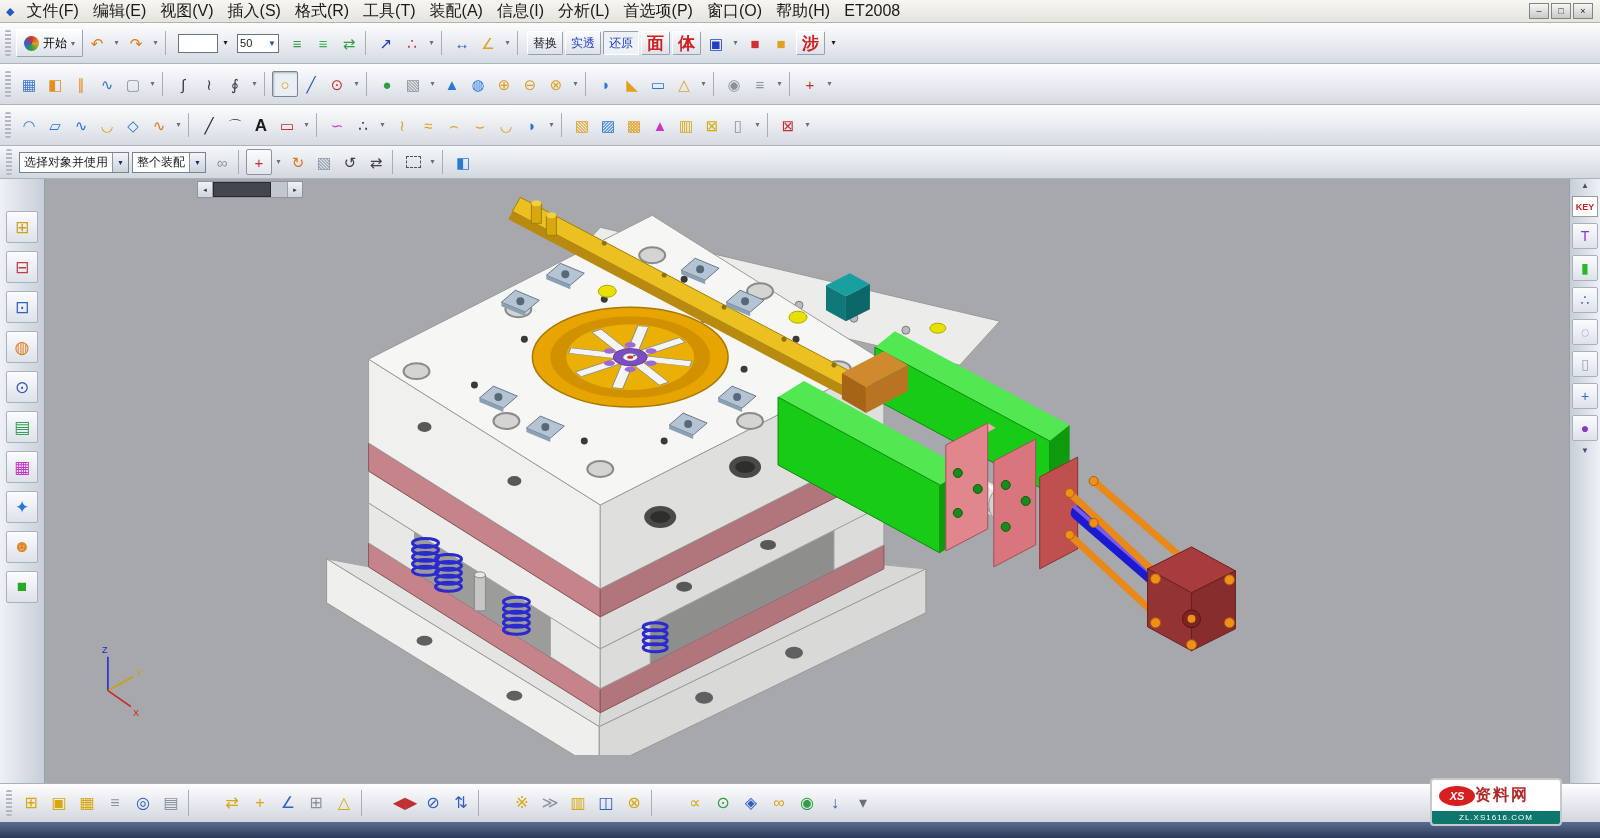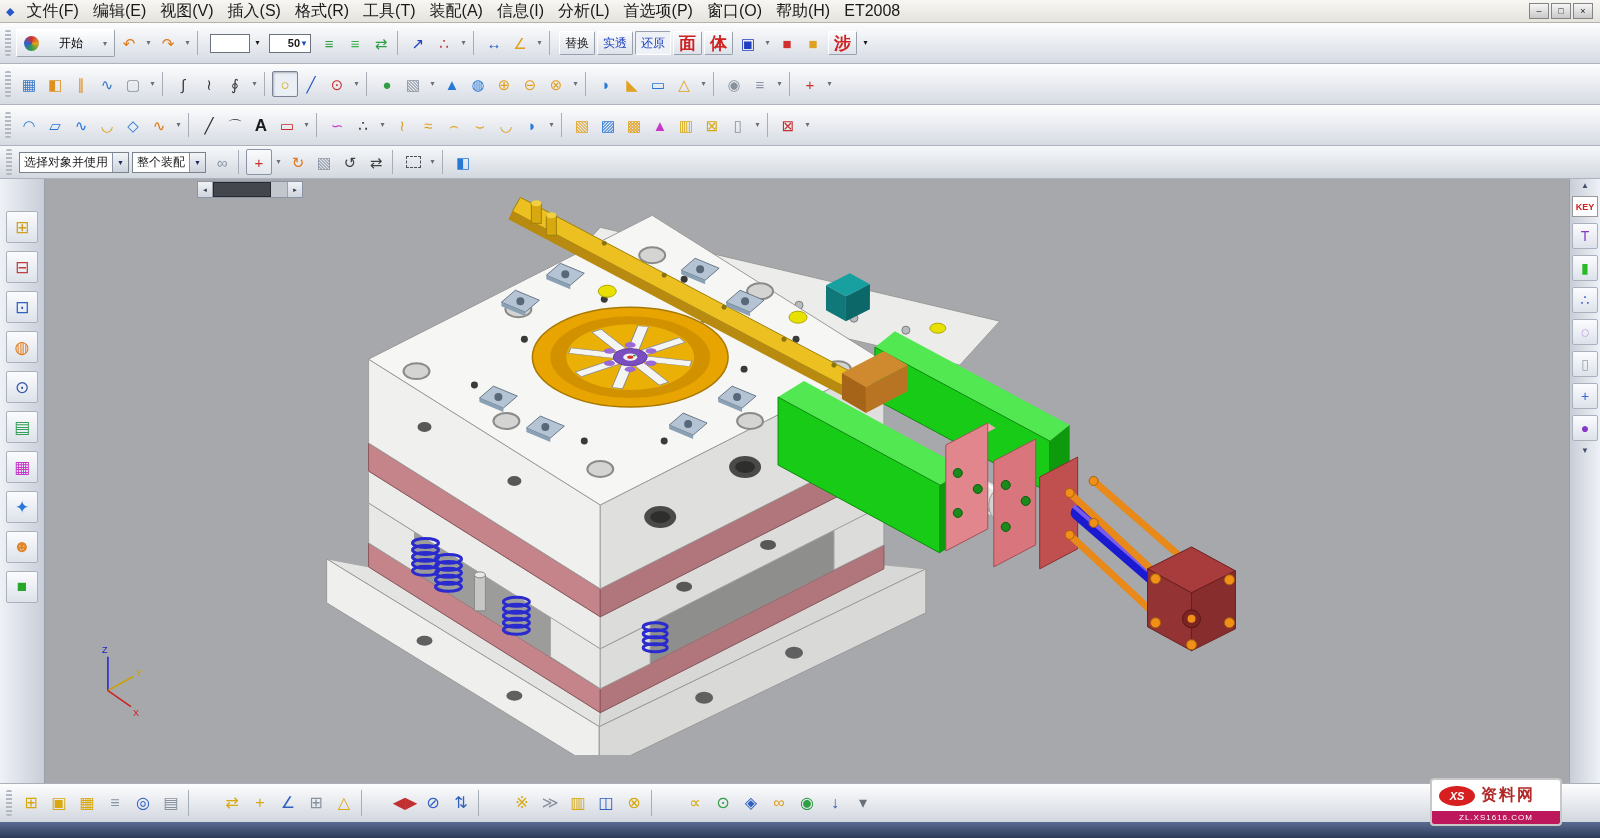--- a/index.html
+++ b/index.html
@@ -22,27 +22,27 @@
   .tbtn{min-width:24px;height:24px;display:flex;align-items:center;justify-content:center;font-size:15px;
         border:1px solid transparent;border-radius:2px;background:none;padding:0;}
   .tbtn .glyph{line-height:1;}
   .tbtn.caret{min-width:11px;width:11px;font-size:8px;}
   .tbtn.sep{min-width:4px;width:4px;height:24px;border:none;border-left:1px solid #a8aeb8;margin:0 3px;border-radius:0;}
   .tbtn.pressed{border:1px solid #7a8494;background:#eaeef5;box-shadow:inset 1px 1px 2px rgba(60,70,90,.35);}
   .tbtn.boxed{border:1px solid #8a94a4;background:linear-gradient(#fafbfc,#e2e6ec);}
   .tbtn.dashed::after{content:"";width:13px;height:10px;border:1px dashed #4a525c;}
   .tbtn.wide{min-width:32px;font-size:11px;}
   .tbtn.big, .txtbtn.big{font-size:17px;font-weight:bold;}
-  .start-btn{display:flex;align-items:center;gap:20px;height:28px;padding:0 7px;font-size:12px;border-radius:2px;
+  .start-btn{display:flex;align-items:center;gap:4px;height:28px;padding:0 7px;font-size:12px;border-radius:2px;
              background:linear-gradient(#ffffff,#dde2ea);border:1px solid #fff;border-right-color:#9aa2ae;border-bottom-color:#9aa2ae;}
   .swirl{width:15px;height:15px;border-radius:50%;background:conic-gradient(#d03030,#e0a020,#2f9e44,#3060d0,#d03030);}
   .mini-caret{font-size:8px;color:#68707c;}
   .swatch{width:38px;height:17px;background:#fff;border:1px solid #6a727e;margin-left:4px;}
   .layer-box{width:36px;height:17px;background:#fff;border:1px solid #6a727e;font-size:11px;display:flex;
-             align-items:center;justify-content:flex-end;padding:0 2px;margin:0 4px;font-weight:bold;}
+             align-items:center;justify-content:space-between;padding:0 2px;margin:0 4px;}
   .layer-box .mini-caret{color:#2050c0;}
   .txtbtn{height:24px;padding:0 5px;display:flex;align-items:center;font-size:12px;border-radius:2px;white-space:nowrap;
           background:linear-gradient(#fafbfc,#dde2ea);border:1px solid #fff;border-right-color:#98a0ac;border-bottom-color:#98a0ac;margin:0 1px;}
   .txtbtn.pressed{background:#eef1f5;border:1px solid #98a0ac;border-right-color:#fff;border-bottom-color:#fff;}
   
   .selbar{flex:0 0 32px;display:flex;align-items:center;background:linear-gradient(#f6f8fa,#d3d8e0);
           border-bottom:1px solid #adb3bd;padding:0 4px;gap:3px;}
   .select{display:flex;align-items:center;height:19px;background:#fff;border:1px solid #7a828e;}
   .select .val{padding:0 4px;font-size:12px;white-space:nowrap;}
   .sel-caret{width:15px;height:100%;background:linear-gradient(#f2f4f8,#cdd3dc);border-left:1px solid #8a94a4;
@@ -73,25 +73,25 @@
   .rs-btn{width:24px;height:24px;display:flex;align-items:center;justify-content:center;font-size:14px;border-radius:2px;
           background:linear-gradient(#fbfcfe,#dde2ea);border:1px solid #aab0bc;}
   
   .btoolbar{flex:0 0 38px;display:flex;align-items:center;background:linear-gradient(#fdfdfe,#d2d7df);
             border-top:1px solid #aab0ba;padding:0 4px;gap:1px;}
   .btoolbar .tbtn{min-width:26px;height:26px;font-size:16px;}
   .footer{flex:0 0 16px;background:linear-gradient(#5a6c92,#2c3a58);}
   
   .watermark{position:absolute;right:38px;bottom:12px;width:128px;height:44px;background:#fff;border:2px solid #c8c8c8;
              border-radius:4px;display:flex;flex-direction:column;overflow:hidden;z-index:40;}
-  .wm-top{flex:1;display:flex;align-items:center;gap:6px;padding:2px 7px;}
+  .wm-top{flex:1;display:flex;align-items:center;padding:2px 7px;}
   .wm-logo{width:36px;height:20px;background:#d81f1f;border-radius:50%;color:#fff;font-style:italic;font-weight:bold;
            font-size:11px;display:flex;align-items:center;justify-content:center;flex:0 0 36px;}
   .wm-brand{color:#b02828;font-weight:bold;font-size:16px;letter-spacing:2px;white-space:nowrap;}
-  .wm-url{height:13px;background:#be185d;color:#fff;font-size:8px;display:flex;align-items:center;justify-content:center;letter-spacing:1px;}
+  .wm-url{height:13px;background:#0f766e;color:#fff;font-size:8px;display:flex;align-items:center;justify-content:center;letter-spacing:1px;}
 </style>
 </head>
 <body>
 
 <div class="app">
 
   <nav class="menubar">
     <span class="app-icon">◆</span>
     <div class="menu-items">
 

